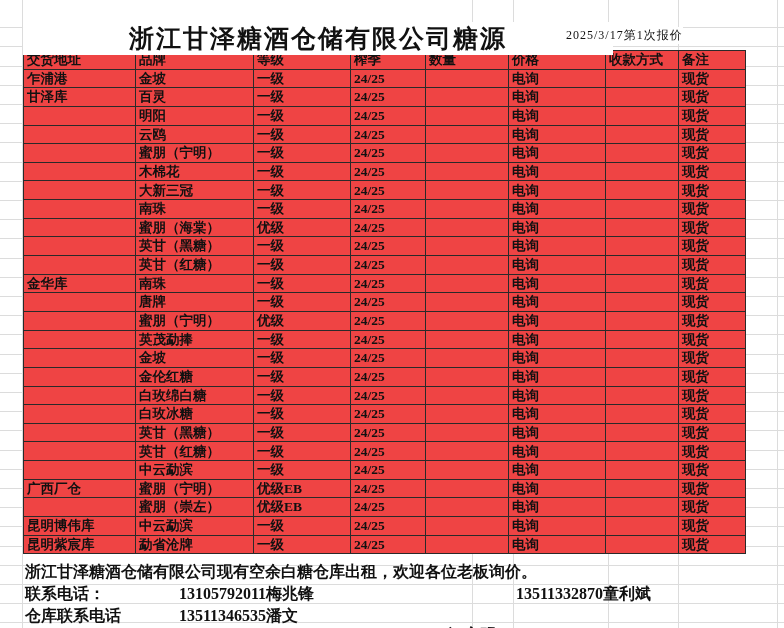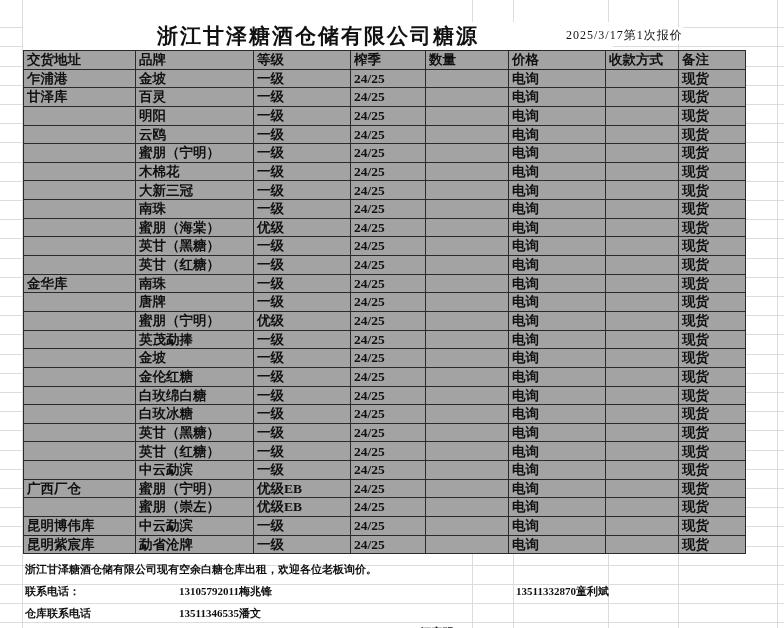--- a/index.html
+++ b/index.html
@@ -13,43 +13,43 @@
   .grid-layer{
     position:absolute;left:0;top:0;width:784px;height:628px;z-index:0;
     background-image:repeating-linear-gradient(to bottom,transparent 0px,transparent 18.2px,#dcdcdc 18.2px,#dcdcdc 19.2px);
     background-position:0 9px;
   }
   .vline{position:absolute;top:0;width:1px;height:628px;background:#dcdcdc;z-index:0;}
   .v1{left:22px}.v2{left:472px}.v3{left:513px}.v4{left:608px}.v5{left:678px}.v6{left:777px}
 
   .sheet-title{
     position:absolute;left:23px;top:22px;width:590px;z-index:2;
-    text-align:center;font-size:21px;font-weight:700;letter-spacing:2px;
+    text-align:center;font-size:25px;font-weight:700;letter-spacing:2px;
     background:#fff;
   }
   .report-label{
     position:absolute;left:566px;top:27px;z-index:2;
     font-size:12px;font-weight:400;letter-spacing:1px;background:#fff;white-space:nowrap;
   }
 
   table.price-table{
     position:absolute;left:23px;top:50px;z-index:1;
     border-collapse:collapse;table-layout:fixed;width:722px;
-    background:#a3a3a3;
+    background:#ef4444;
   }
   .price-table th,.price-table td{
     border:1px solid #2a2a2a;
     height:17.65px;
     padding:0 0 0 3px;
     font-size:13.5px;font-weight:700;line-height:1;
     text-align:left;vertical-align:middle;
     white-space:nowrap;overflow:hidden;
   }
 
-  .footer-line{position:absolute;z-index:2;font-size:11px;font-weight:700;white-space:nowrap;}
+  .footer-line{position:absolute;z-index:2;font-size:16px;font-weight:700;white-space:nowrap;}
   .notice-line{left:25px;top:562px;}
   .contacts-line{left:0;top:584px;width:784px;height:29px;}
   .warehouse-line{left:0;top:606px;width:784px;height:20px;padding-left:36px;}
   .abs{position:absolute;top:0;}
   .x-label{left:25px;}
   .x-c1{left:140px;margin-left:39px;}
   .x-c2{left:360px;margin-top:41px;}
   .x-c3{left:516px;}
 </style>
 </head>

